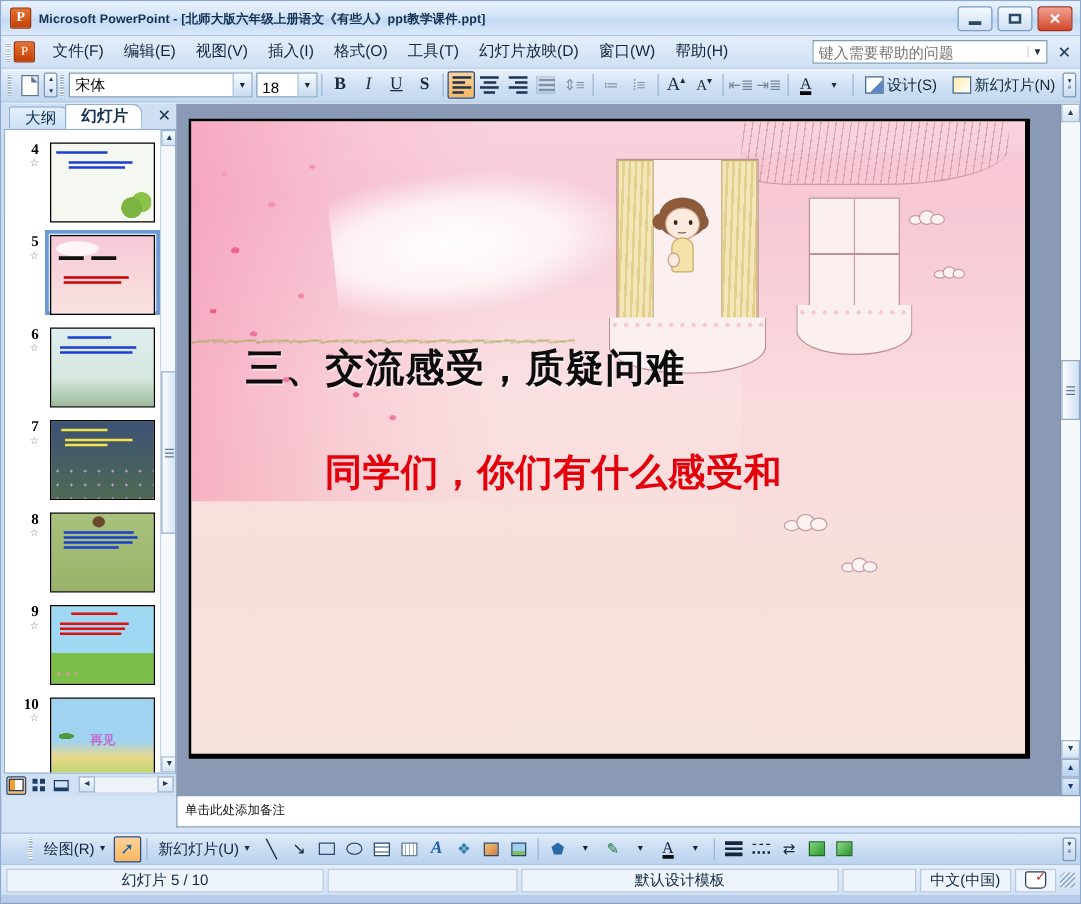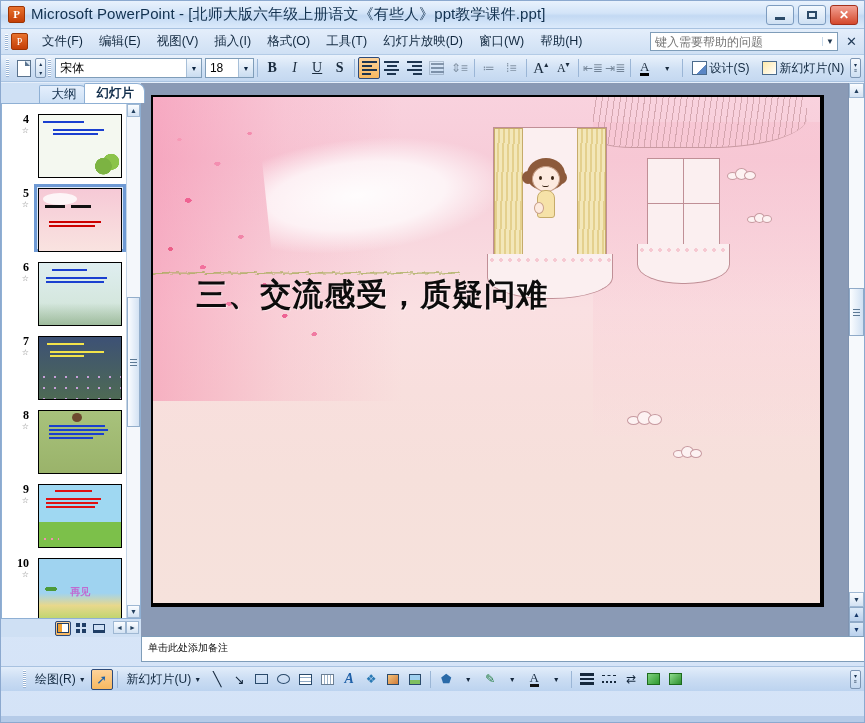--- a/index.html
+++ b/index.html
@@ -22,21 +22,21 @@
     border-bottom:1px solid #a8c2e0;
     display:flex; align-items:center; padding-left:7px;
   }
   .app-icon {
     width:17px;height:17px;border-radius:2px;
     background:linear-gradient(to bottom,#e8722e,#c43f08);
     border:1px solid #9c3505; color:#fff; font-weight:bold;
     font-size:11px; line-height:15px; text-align:center; margin-right:6px;
     font-family:"Liberation Serif",serif;
   }
-  .title-text { font-size:15px; color:#12314f; font-weight:400; letter-spacing:.1px; }
+  .title-text { font-size:10px; color:#12314f; font-weight:700; letter-spacing:.1px; }
   .win-btns { position:absolute; right:6px; top:4px; display:flex; gap:4px; }
   .wb {
     width:28px;height:20px;border:1px solid #7d9cc0;border-radius:3px;
     background:linear-gradient(to bottom,#f4f9fe,#cfe0f3);
     display:flex;align-items:center;justify-content:center;
   }
   .wb.close { background:linear-gradient(to bottom,#f2a193,#d4482c); border-color:#a3301c; }
   .wb .g { display:block; }
   .gmin { width:10px;height:3px;background:#2c4a68;margin-top:6px; }
   .gmax { width:10px;height:8px;border:2px solid #2c4a68; }
@@ -84,21 +84,21 @@
   .tbtn.active { background:linear-gradient(to bottom,#fdd29a,#f7b860); border:1px solid #2d4a7a; }
   .tsep { width:1px;height:18px;background:#9bb6d6;margin:0 3px; }
   .docicon { width:14px;height:17px;background:#fff;border:1px solid #5a738e; position:relative;}
   .docicon:after{content:"";position:absolute;right:0;top:0;border-width:0 5px 5px 0;
     border-style:solid;border-color:#5a738e #dbe7f3;}
   .spin { width:11px;height:20px;border:1px solid #7d96b4;border-radius:2px;
     background:linear-gradient(to bottom,#f6fafe,#cddff2);
     display:flex;flex-direction:column;justify-content:space-around;align-items:center;
     font-size:6px;color:#1a3350;line-height:6px;}
   .combo {
-    height:20px;border:1px solid #7f9db9;background:#fff;display:flex;align-items:center;
+    height:20px;border:1px solid #7f9db9;background:#fff;display:flex;align-items:flex-end;
     font-size:12px;color:#000;padding-left:4px;
   }
   .combo .cval{flex:1;}
   .combo .cbtn{
     width:15px;height:18px;margin-right:0px;
     background:linear-gradient(to bottom,#f6fafe,#c9dcf0);
     border-left:1px solid #a7bfd8; display:flex;align-items:center;justify-content:center;
     font-size:7px;color:#0d2540;}
   .fontcombo{width:150px;}
   .sizecombo{width:50px;}
@@ -115,21 +115,21 @@
   .mini-ico{width:15px;height:14px;border:1px solid #4b6b8c;background:#fff;position:relative;}
   .tb-end { margin-left:auto; width:11px;height:20px;border:1px solid #7d96b4;border-radius:2px;
     background:linear-gradient(to bottom,#f6fafe,#cddff2); margin-right:3px;
     display:flex;flex-direction:column;justify-content:center;align-items:center;
     font-size:6px;color:#1a3350;line-height:5px;}
 
   
   .main { position:absolute; top:82px; left:0; right:0; bottom:85px; display:flex; }
 
   
-  .leftpane { width:140px; background:#cfe0f4; display:flex; flex-direction:column; position:relative;align-items:flex-end;}
+  .leftpane { width:140px; background:#cfe0f4; display:flex; flex-direction:column; position:relative;}
   .tabs { height:20px; display:flex; align-items:flex-end; padding-left:6px; position:relative;}
   .tab {
     height:18px; padding:0 10px 0 12px; font-size:12.5px; color:#15314e;
     background:linear-gradient(to bottom,#e5effc,#cde0f5);
     border:1px solid #8fb0d4; border-bottom:none;
     border-radius:2px 8px 0 0; line-height:17px;
     position:relative; margin-right:-4px;
   }
   .tab.sel { background:#fff; font-weight:600; z-index:3; height:20px; line-height:19px;}
   .tabx { position:absolute; right:4px; top:2px; font-size:13px;color:#1b3754;font-weight:bold;}
@@ -703,20 +703,21 @@
                 <i style="left:21px;top:3px;width:14px;height:11px"></i>
             </div>
             <div class="cloud" style="left:78%;top:69%;width:30px;height:13px;">
               <i style="left:0;top:4px;width:11px;height:8px"></i>
                 <i style="left:8px;top:0;width:13px;height:12px"></i>
                 <i style="left:17px;top:3px;width:12px;height:9px"></i>
             </div>
 
             <div class="slide-title">三、交流感受，质疑问难</div>
             <div class="slide-body">
+              <div>同学们，你们有什么感受和</div>
             </div>
 
           </div>
         </div>
       </div>
 
       <div class="slide-vscroll">
         <div class="sv-a">▲</div>
         <div class="sv-track">
           <div class="sv-thumb" style="top:190px;height:48px;">
@@ -818,15 +819,26 @@
       </div>
     <div class="dbtn">
         <span class="cube3d" style="background:linear-gradient(135deg,#8ddc8d,#2d8f2d)"></span>
       </div>
     <div class="dend">
         <span>▾</span>
         <span style="font-size:5px">≡</span>
       </div>
   </div>
 
+  <div class="statusbar">
+    <div class="sfield sf1">幻灯片 5 / 10</div>
+    <div class="sfield sf2"></div>
+    <div class="sfield sf3">默认设计模板</div>
+    <div class="sfield sf4"></div>
+    <div class="sfield sf5">中文(中国)</div>
+    <div class="sfield" style="width:34px">
+      <span class="spellico"></span>
+    </div>
+    <div class="resizegrip"></div>
+  </div>
   <div class="bottomstrip"></div>
 
 </div>
 
 </body></html>

